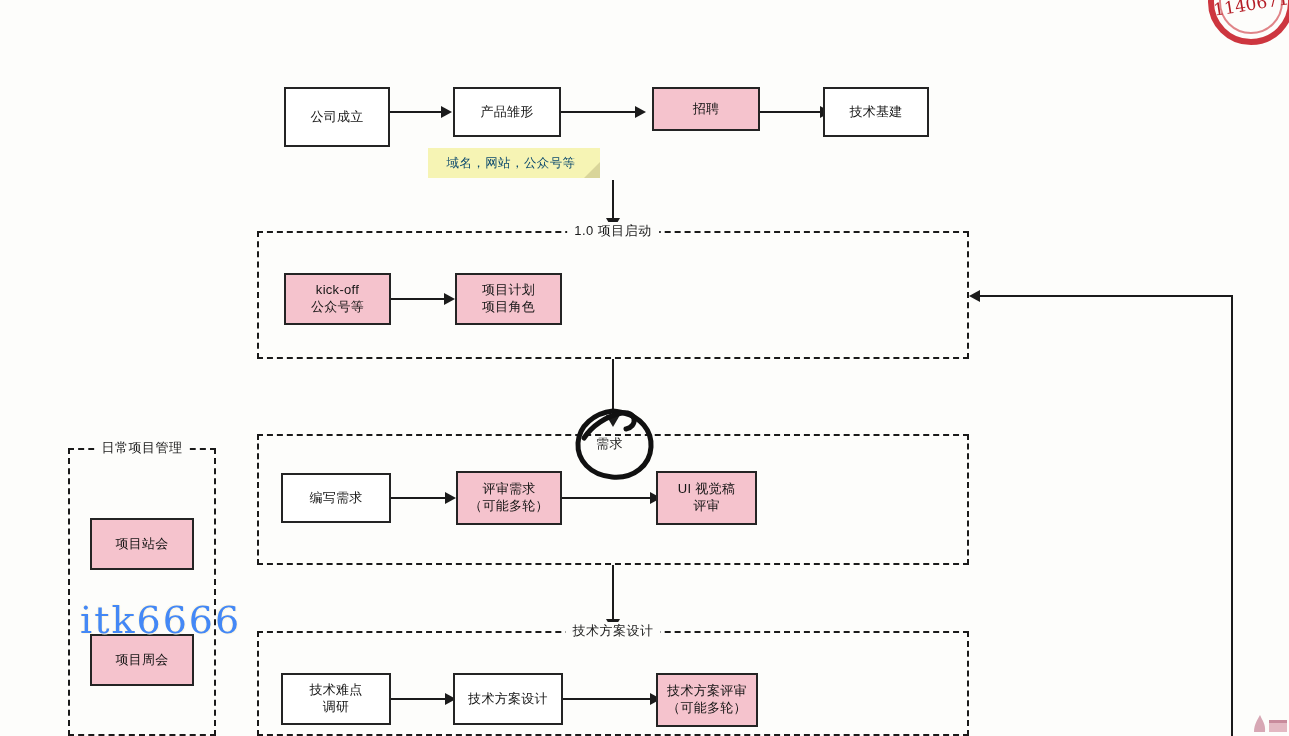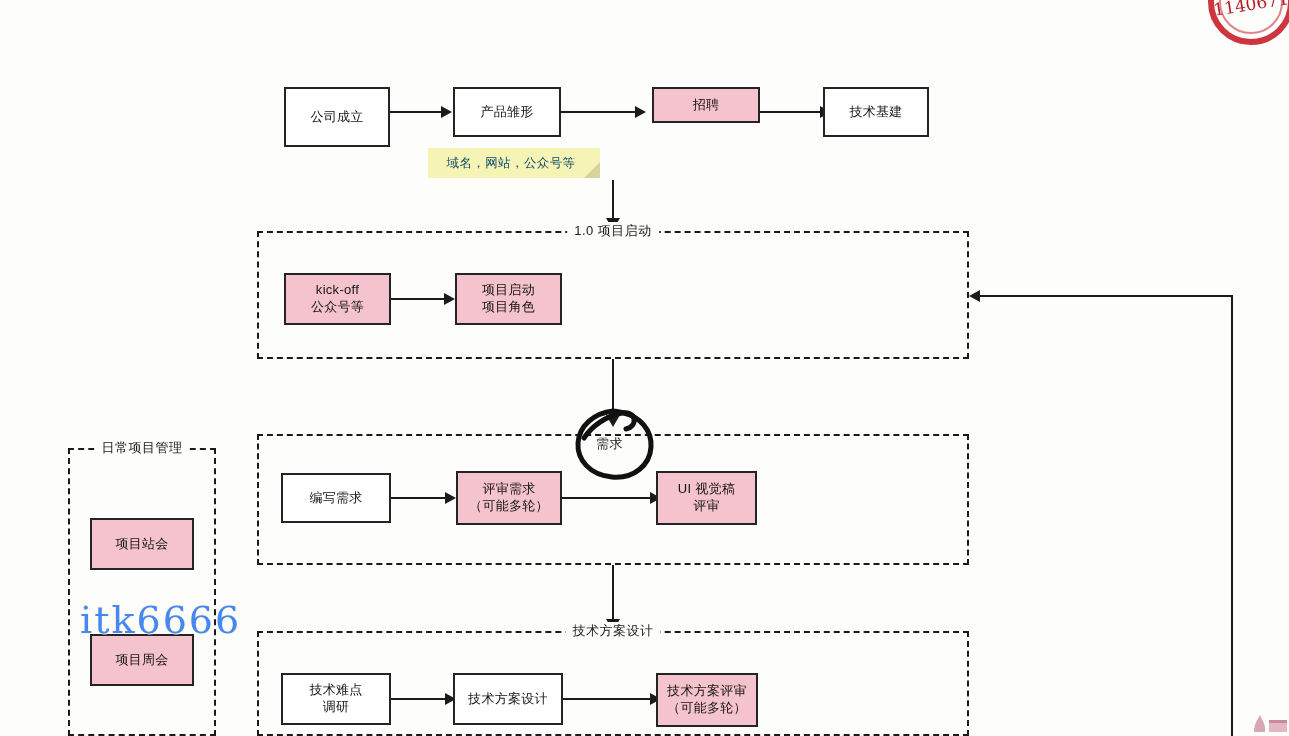--- a/index.html
+++ b/index.html
@@ -162,21 +162,21 @@
   </div>
   <div class="hline" style="left:390px; top:111px; width:54px;"></div>
   <div class="arrow-r" style="left:441px; top:106px;"></div>
 
   <div class="node" style="left:453px; top:87px; width:108px; height:50px;">
     <span class="ln">产品雏形</span>
   </div>
   <div class="hline" style="left:561px; top:111px; width:77px;"></div>
   <div class="arrow-r" style="left:635px; top:106px;"></div>
 
-  <div class="node pink" style="left:652px; top:87px; width:108px; height:36px;">
+  <div class="node pink" style="left:652px; top:87px; width:108px; height:44px;">
     <span class="ln">招聘</span>
   </div>
   <div class="hline" style="left:760px; top:111px; width:63px;"></div>
   <div class="arrow-r" style="left:820px; top:106px;"></div>
 
   <div class="node" style="left:823px; top:87px; width:106px; height:50px;">
     <span class="ln">技术基建</span>
   </div>
 
   <div class="sticky" style="left:428px; top:148px; width:172px; height:30px;">
@@ -192,21 +192,21 @@
   </div>
 
   <div class="node pink" style="left:284px; top:273px; width:107px; height:52px;">
     <span class="ln">kick-off</span>
     <span class="ln">公众号等</span>
   </div>
   <div class="hline" style="left:391px; top:298px; width:56px;"></div>
   <div class="arrow-r" style="left:444px; top:293px;"></div>
 
   <div class="node pink" style="left:455px; top:273px; width:107px; height:52px;">
-    <span class="ln">项目启动</span>
+    <span class="ln">项目计划</span>
     <span class="ln">项目角色</span>
   </div>
 
   <div class="hline" style="left:980px; top:295px; width:253px;"></div>
   <div class="arrow-l" style="left:969px; top:290px;"></div>
   <div class="vline" style="left:1231px; top:295px; height:441px;"></div>
 
   <div class="vline" style="left:612px; top:359px; height:60px;"></div>
   <div class="arrow-d" style="left:606px; top:415px;"></div>
 

